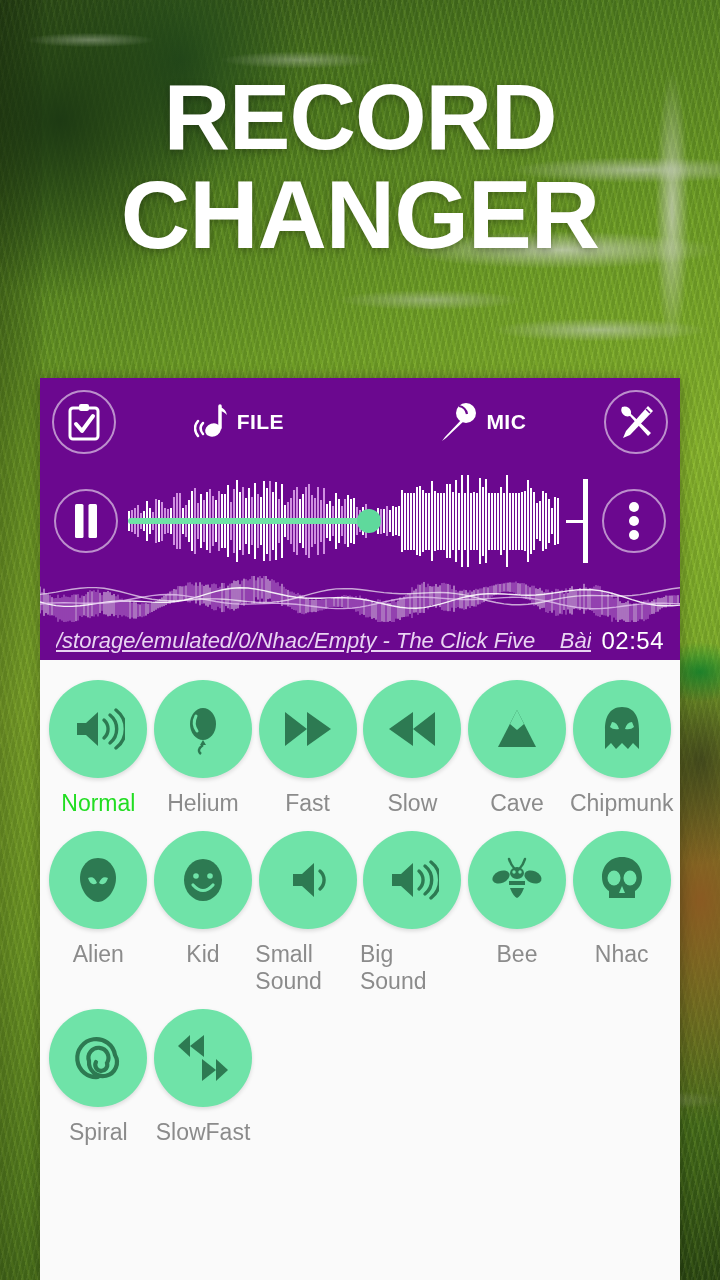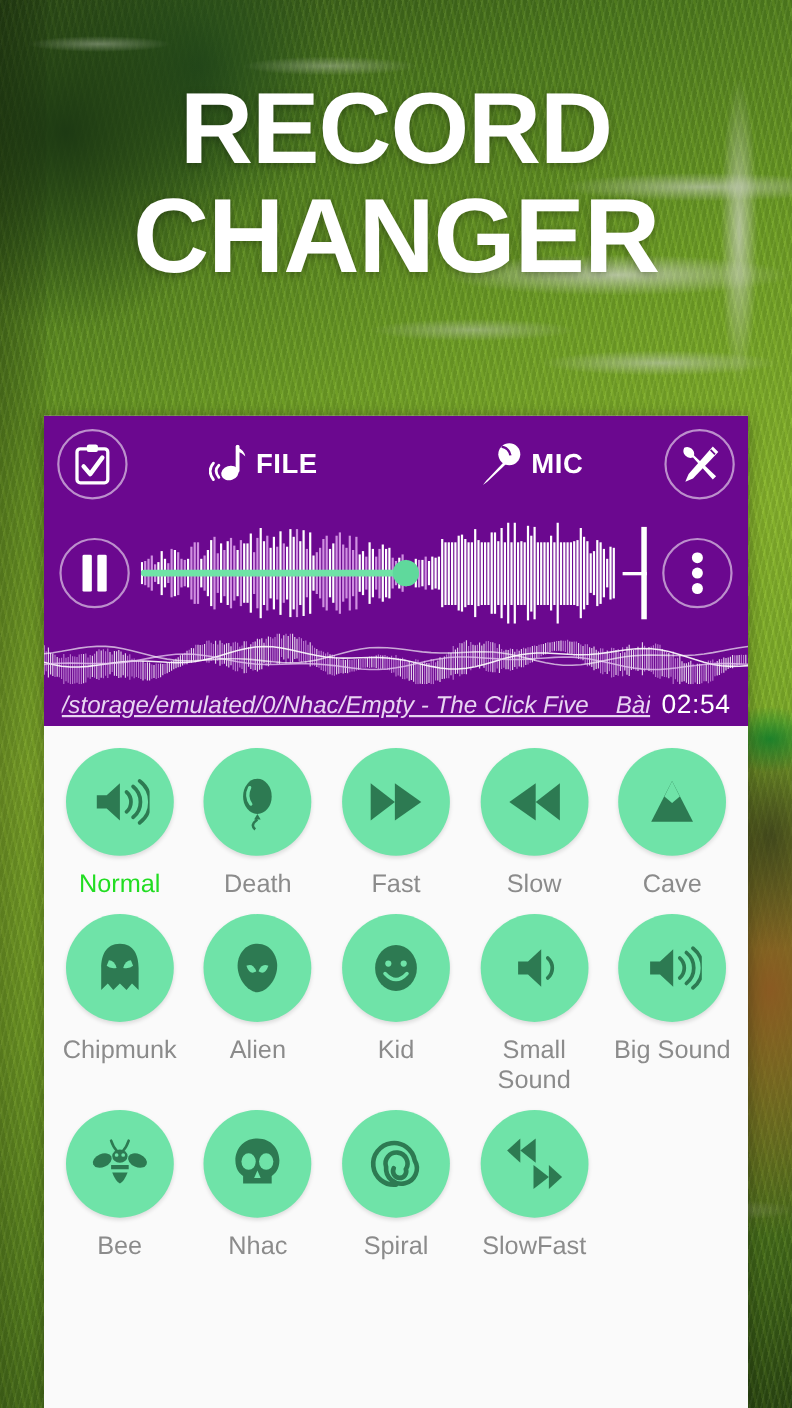--- a/index.html
+++ b/index.html
@@ -95,21 +95,21 @@
     width:64px; height:64px; flex:0 0 64px;
     border:2px solid rgba(255,255,255,.55);
     border-radius:50%;
     display:flex; align-items:center; justify-content:center;
   }
   .topitem {
     display:flex; align-items:center; justify-content:center;
     gap:9px; color:#fff; flex:1 1 auto;
   }
   .topitem .lbl { font-weight:bold; letter-spacing:.5px; }
-  .lbl-file, .lbl-mic { font-size:25px; }
+  .lbl-file, .lbl-mic { font-size:21px; }
   .lbl-record { font-size:31px; }
 
   
   .wrow {
     height:110px;
     display:flex; align-items:center;
     padding:0 14px;
     gap:10px;
   }
   .wave-wrap {
@@ -165,23 +165,22 @@
     white-space:nowrap; overflow:hidden;
   }
   .time {
     color:#ffffff; font-size:24px; letter-spacing:.5px;
   }
 
   
   .grid {
     padding:14px 6px 0 6px;
     display:grid;
-    grid-template-columns:repeat(5,1fr);
+    grid-template-columns:repeat(6,1fr);
     row-gap:8px;
-    text-align:center;
   }
   .cell {
     display:flex; flex-direction:column; align-items:center;
     padding-top:6px;
   }
   .eff-circle {
     width:98px; height:98px; border-radius:50%;
     background:#6FE3A8;
     display:flex; align-items:center; justify-content:center;
     box-shadow:0 2px 4px rgba(0,0,0,.13);
@@ -784,21 +783,21 @@
         <div class="eff-circle" style="background: rgb(111, 227, 168);">
           <span>
             <svg width="54" height="54" viewBox="0 0 54 54" fill="#2D7A52">
               <ellipse cx="27" cy="22" rx="13" ry="16"></ellipse>
               <path d="M27 38 l-3 5 h6 z"></path>
               <path d="M27 43 q-7 5 -2 9" fill="none" stroke="#2D7A52" stroke-width="2.4"></path>
               <path d="M20 14 q-4 8 1 15" fill="none" stroke="#6FE3A8" stroke-width="3" stroke-linecap="round"></path>
             </svg>
           </span>
         </div>
-        <div class="eff-label">Death</div>
+        <div class="eff-label">Helium</div>
       </div>
       <div class="cell">
         <div class="eff-circle" style="background: rgb(111, 227, 168);">
           <span>
             <svg width="54" height="54" viewBox="0 0 54 54" fill="#2D7A52">
               <path d="M4 10 L26 27 L4 44 z"></path>
               <path d="M26 10 L50 27 L26 44 z"></path>
             </svg>
           </span>
         </div>

